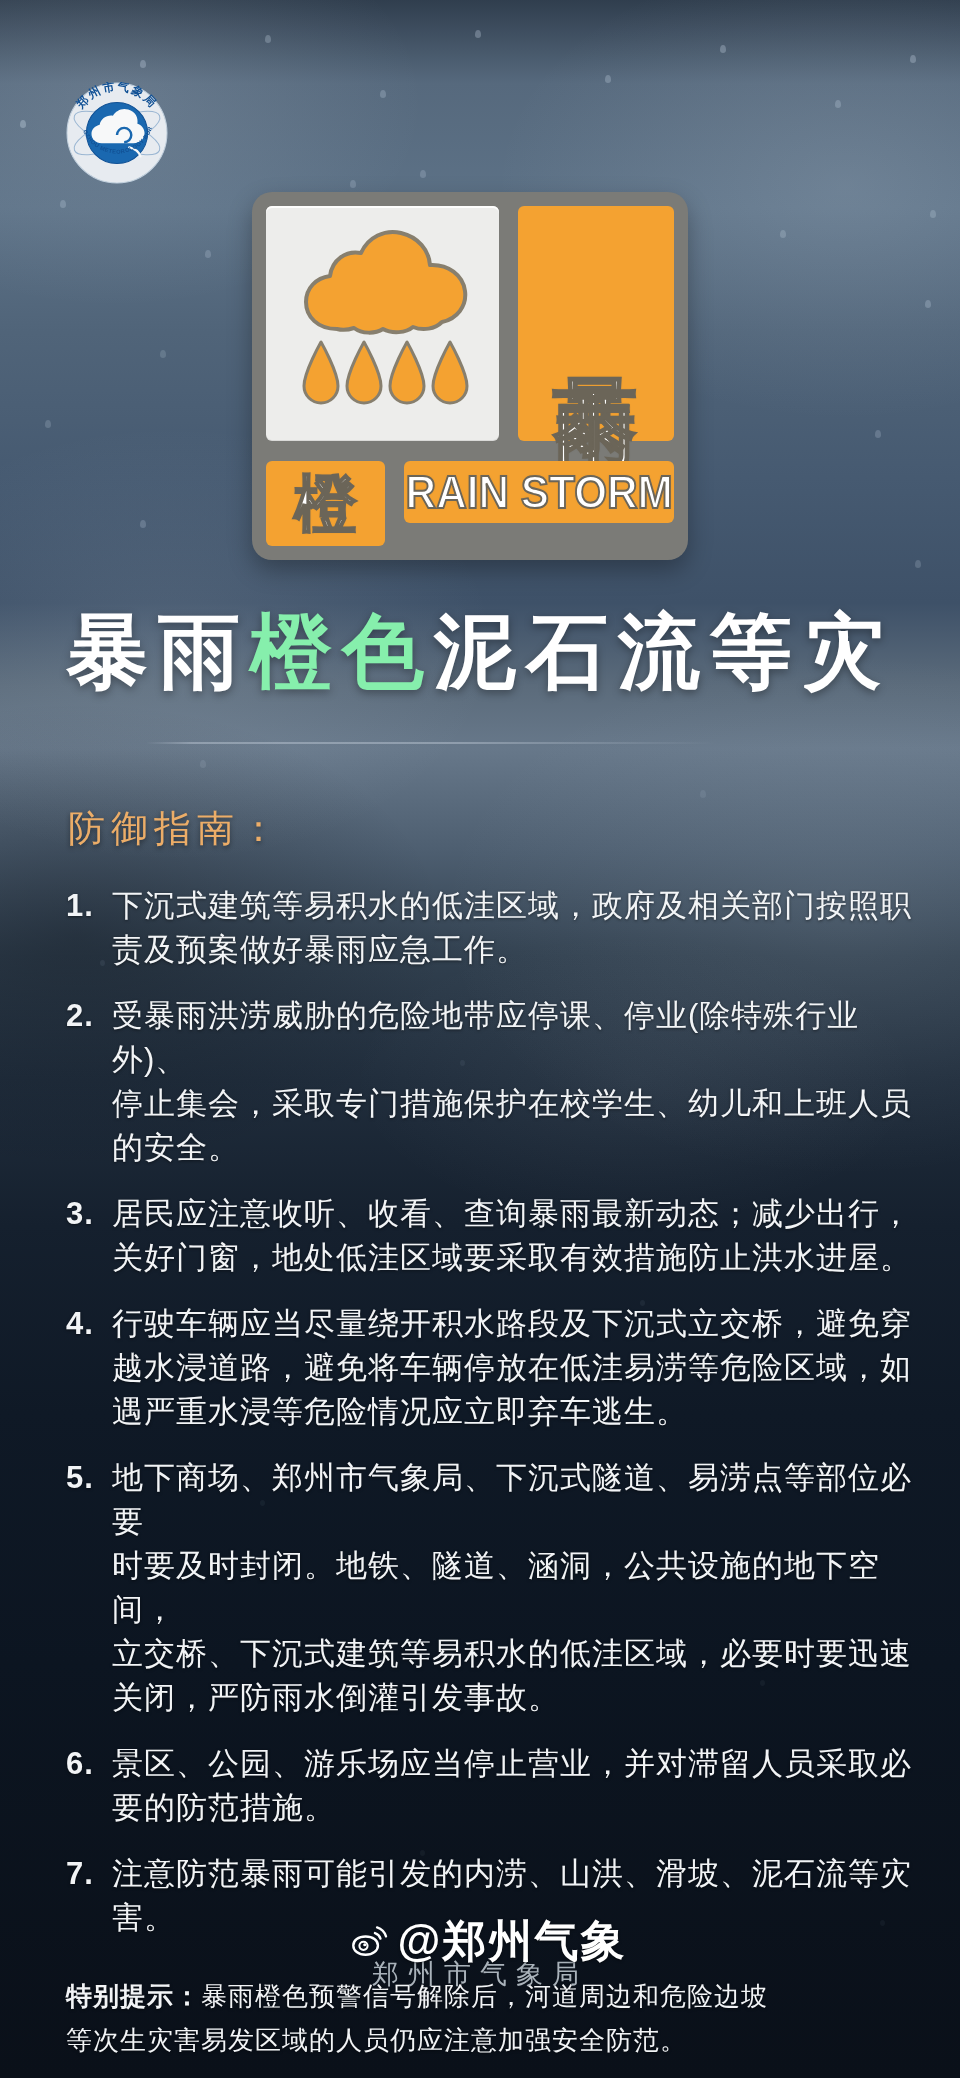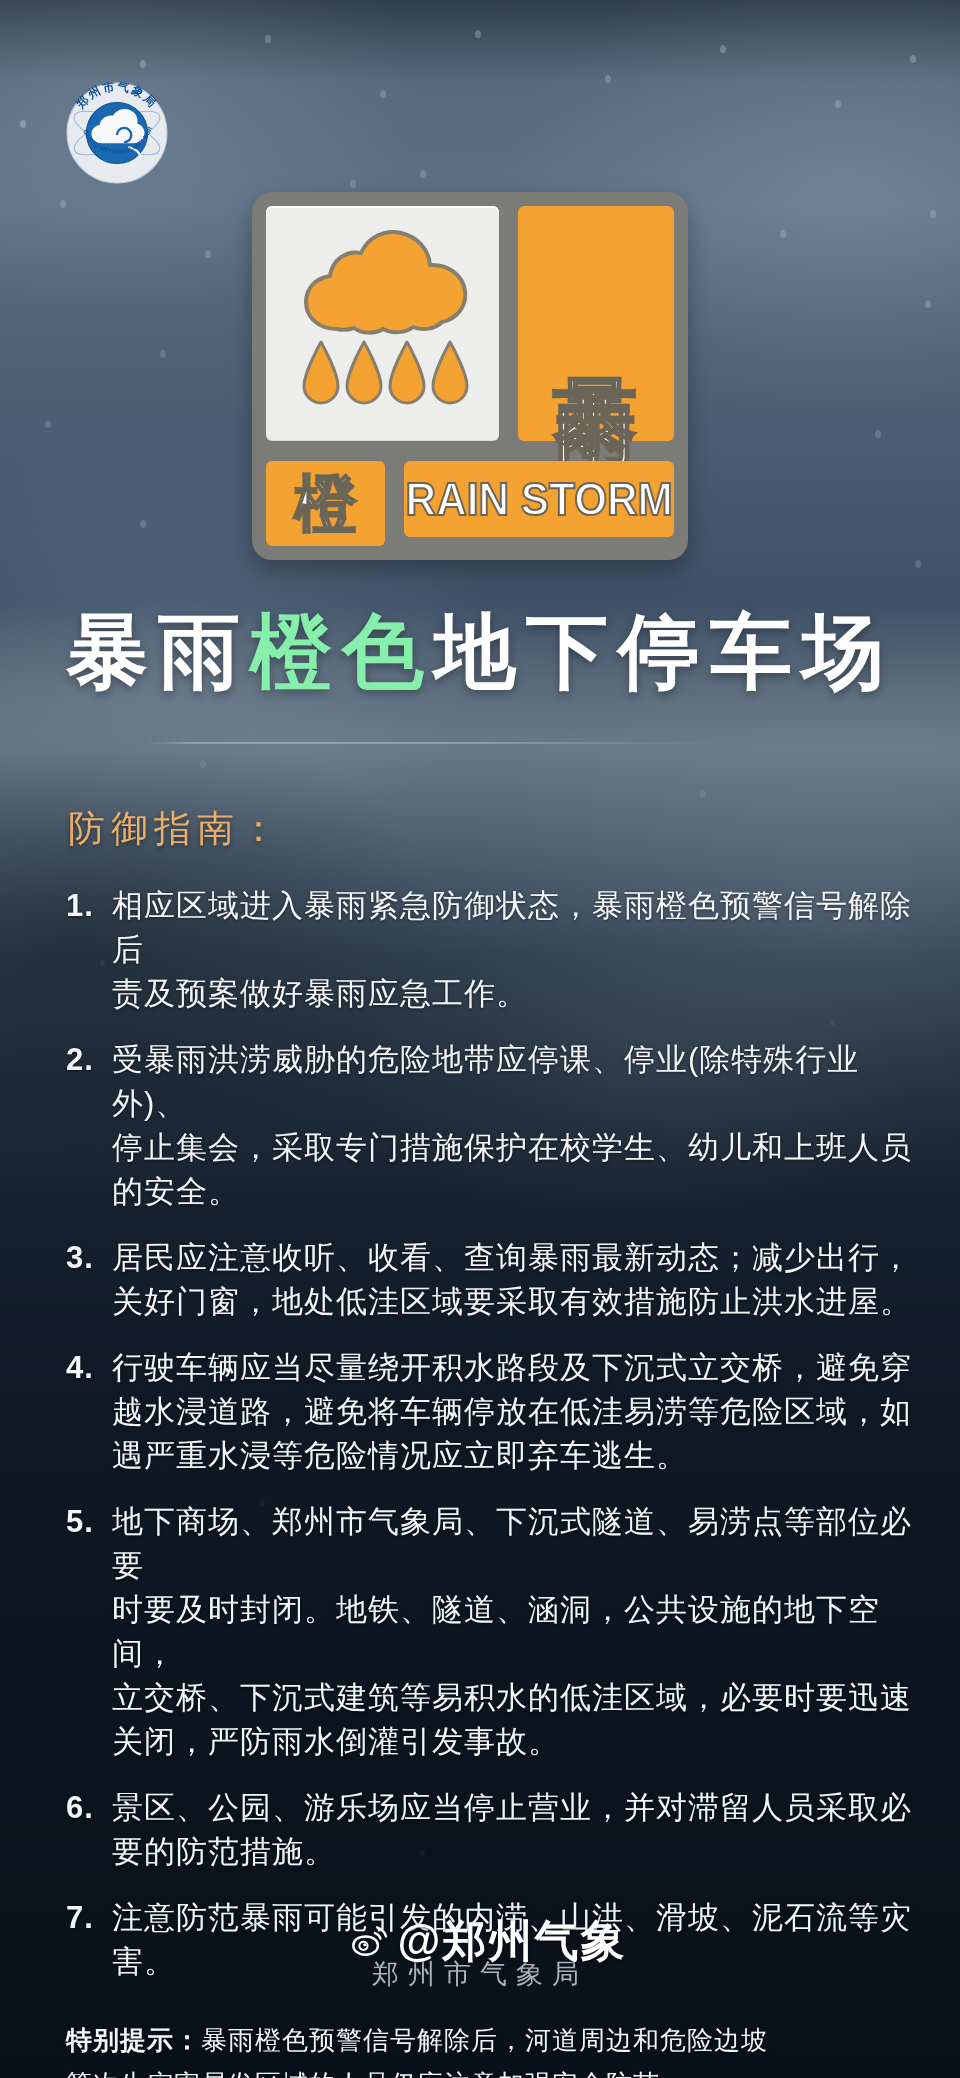--- a/index.html
+++ b/index.html
@@ -67,21 +67,21 @@
   .sp-name{left:266px;top:14px;width:156px;height:235px;background:#F4A231;
     display:flex;align-items:center;justify-content:center;}
   .sp-name span{
     writing-mode:vertical-rl;font-size:84px;font-weight:900;color:#fff;
     letter-spacing:14px;line-height:1;-webkit-text-stroke:2px #6b6558;
     text-shadow:0 0 2px rgba(90,85,70,.5);}
   .sp-level{left:14px;top:269px;width:119px;height:85px;background:#F4A231;
     display:flex;align-items:center;justify-content:center;}
   .sp-level span{font-size:62px;font-weight:900;color:#fff;
     -webkit-text-stroke:2px #6b6558;text-shadow:0 0 2px rgba(90,85,70,.5);}
-  .sp-en{left:152px;top:269px;width:270px;height:76px;background:#F4A231;
+  .sp-en{left:152px;top:269px;width:270px;height:62px;background:#F4A231;
     display:flex;align-items:center;justify-content:center;}
   .sp-en span{font-size:46px;font-weight:800;color:#fff;letter-spacing:0px;
     transform:scaleX(.92);-webkit-text-stroke:2px #6b6558;
     text-shadow:0 0 2px rgba(90,85,70,.5);white-space:nowrap;}
 
   
   .title{
     position:absolute;left:0;top:598px;width:100%;margin:0;text-align:center;
     font-size:82px;font-weight:800;letter-spacing:10px;color:#fff;
     text-shadow:0 3px 8px rgba(0,0,0,.35);white-space:nowrap;
@@ -172,29 +172,29 @@
       <span>暴雨</span>
     </div>
     <div class="sp sp-level">
       <span>橙</span>
     </div>
     <div class="sp sp-en">
       <span>RAIN STORM</span>
     </div>
   </div>
 
-  <h1 class="title"><span>暴雨</span><span class="accent">橙色</span><span>地下停车场</span></h1>
+  <h1 class="title"><span>暴雨</span><span class="accent">橙色</span><span>泥石流等灾</span></h1>
   <div class="divider"></div>
 
   <section class="guide">
     <h2>防御指南：</h2>
     <div>
   <div class="gitem">
     <span class="num">1.</span>
-    <span class="txt">相应区域进入暴雨紧急防御状态，暴雨橙色预警信号解除后
+    <span class="txt">下沉式建筑等易积水的低洼区域，政府及相关部门按照职
 责及预案做好暴雨应急工作。</span>
   </div>
 
   <div class="gitem">
     <span class="num">2.</span>
     <span class="txt">受暴雨洪涝威胁的危险地带应停课、停业(除特殊行业外)、
 停止集会，采取专门措施保护在校学生、幼儿和上班人员
 的安全。</span>
   </div>
 

